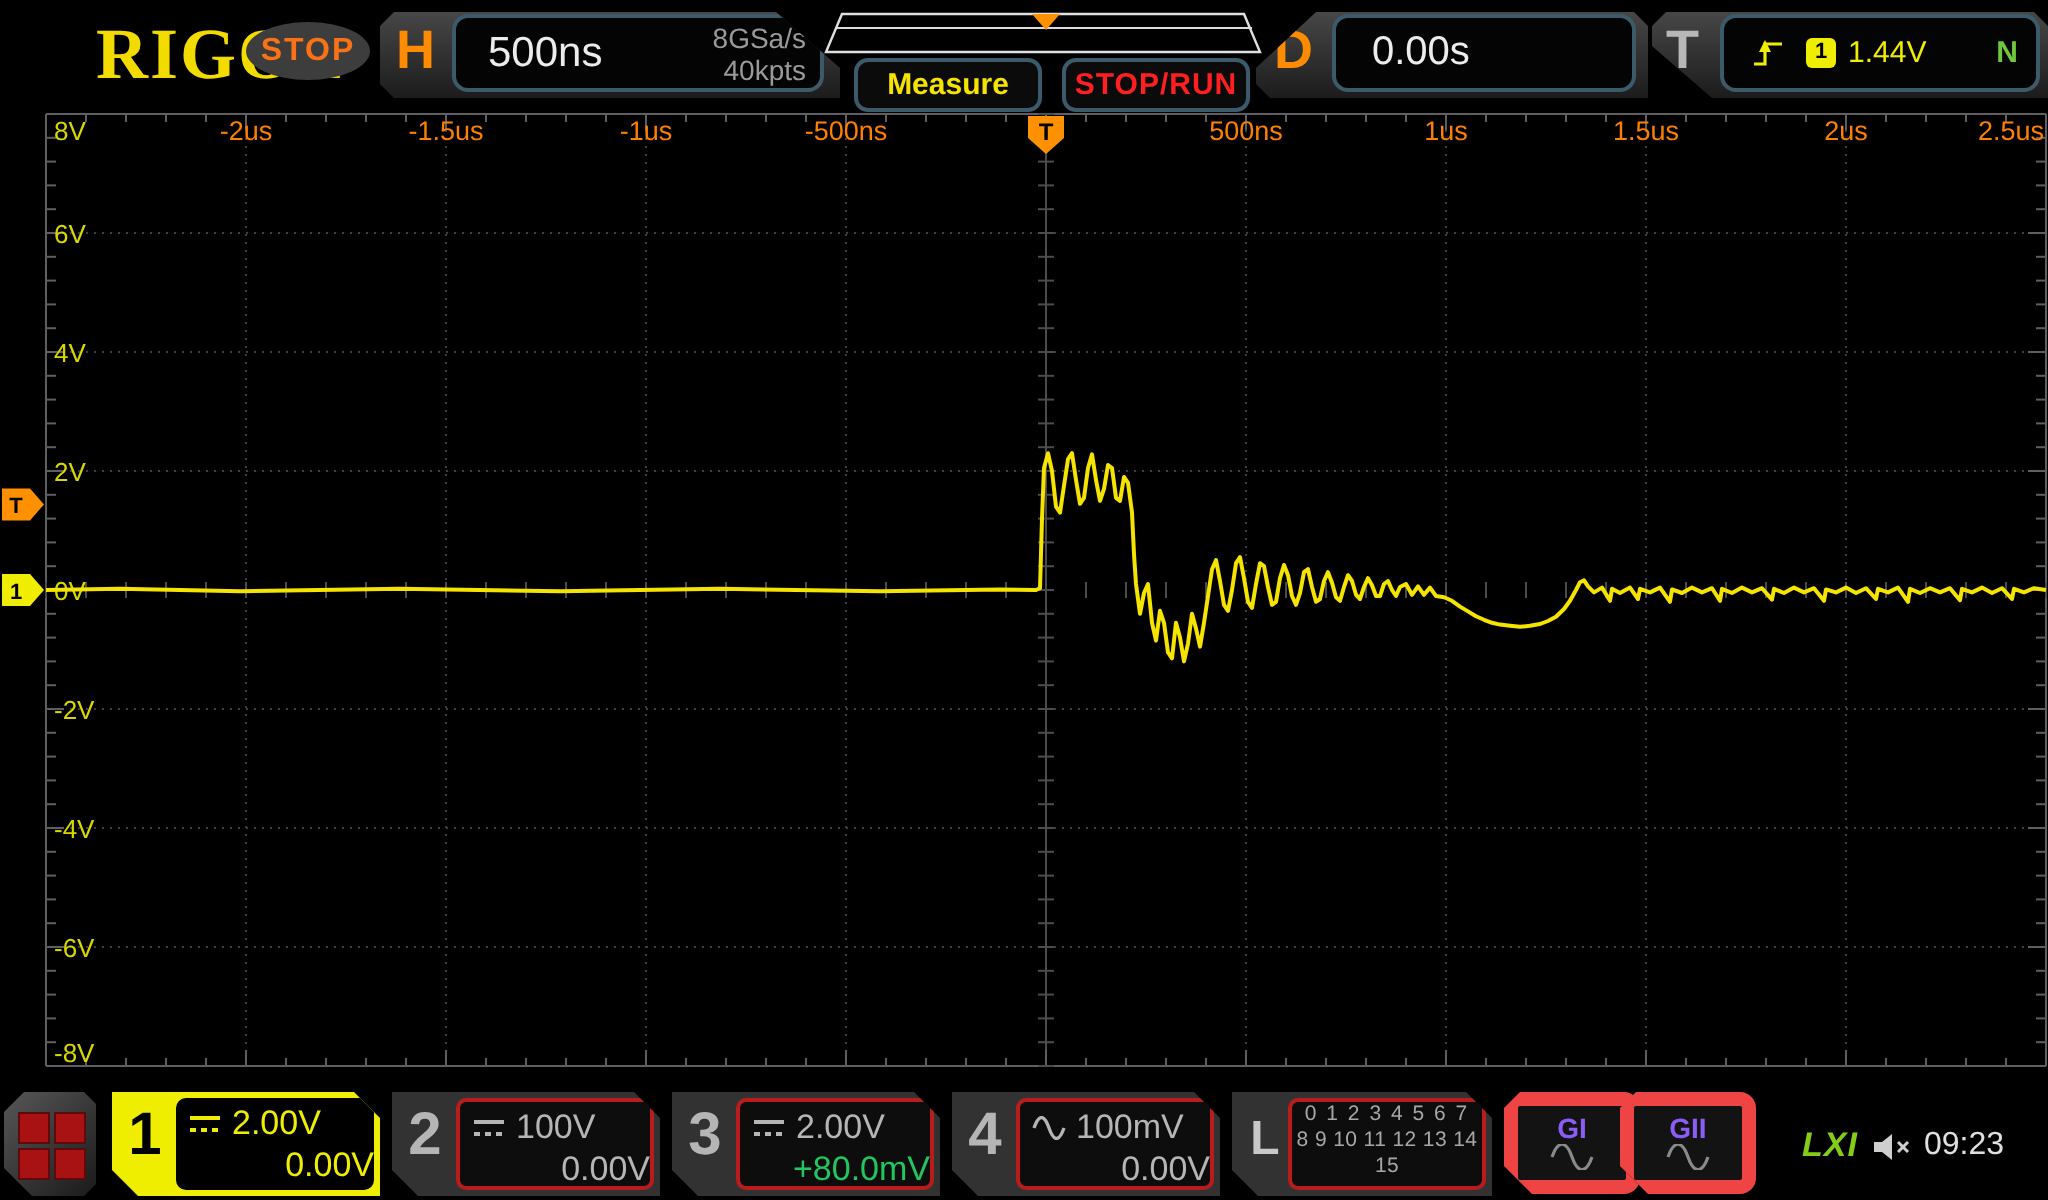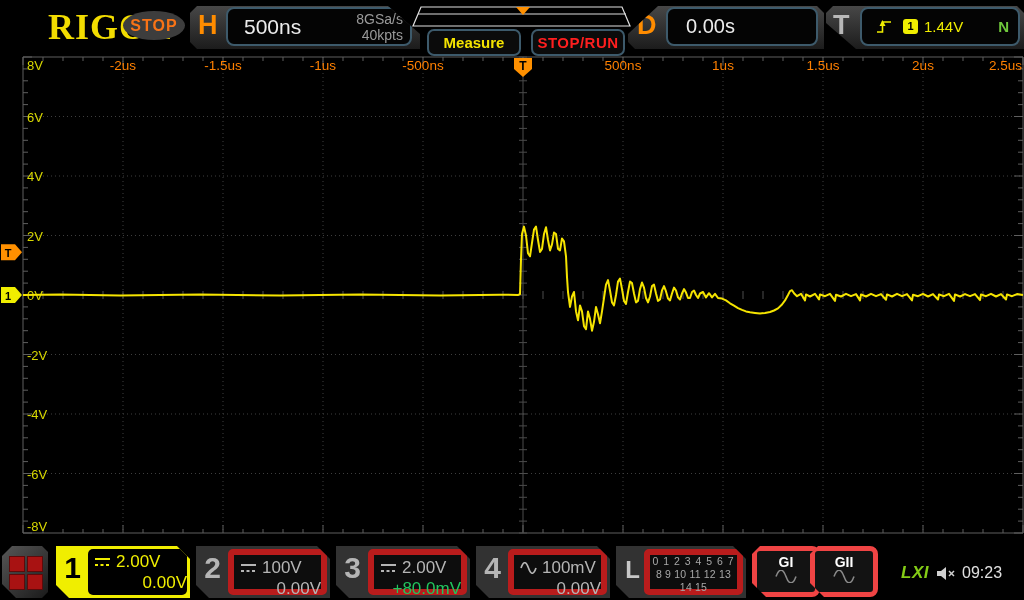--- a/index.html
+++ b/index.html
@@ -41,29 +41,29 @@
   #preview{left:408px;top:5px;}
 
   
   #menu-btn{left:2px;top:546px;width:46px;height:52px;background:linear-gradient(135deg,#575757,#1a1a1a);
             clip-path:polygon(10px 0,40px 0,46px 6px,46px 46px,40px 52px,14px 52px,0 38px,0 10px);}
   #menu-btn .sq{position:absolute;width:14px;height:14px;background:#a81212;border:1px solid #5e0a0a;}
   .ch-shape{position:absolute;top:0;left:0;right:0;bottom:0;
             clip-path:polygon(0 0,calc(100% - 13px) 0,100% 13px,100% 100%,13px 100%,0 calc(100% - 13px));}
   .ch-num{position:absolute;left:0;top:5px;width:33px;text-align:center;font-size:30px;font-weight:bold;}
   .ch-inner{position:absolute;left:32px;top:3px;right:3px;bottom:3px;background:#000;border-radius:5px;}
-  .ch-inner.dim{background:#0d0d0d;border:6px solid #b91c1c;}
+  .ch-inner.dim{background:#0d0d0d;border:2px solid #b91c1c;}
   .ch-row1{display:flex;align-items:center;gap:5px;padding:3px 0 0 6px;font-size:17px;}
   .ch-row2{text-align:right;padding-right:0;font-size:17px;margin-top:1px;}
   #l-num{font-size:24px;top:10px;}
   .l-row{text-align:center;color:#a8a8a8;font-size:10.5px;letter-spacing:1px;line-height:13px;}
   .l-rows{}
-  .gen-btn{top:546px;width:68px;height:51px;background:#131313;border:5px solid #ef4444;border-radius:8px;
+  .gen-btn{top:546px;width:68px;height:51px;background:#131313;border:7px solid #ef4444;border-radius:8px;
            clip-path:polygon(8px 0,100% 0,100% 100%,14px 100%,0 calc(100% - 14px),0 8px);
-           color:#ffffff;text-align:center;font-size:14px;font-weight:bold;padding-top:3px;box-sizing:border-box;}
+           color:#8b5cf6;text-align:center;font-size:14px;font-weight:bold;padding-top:3px;box-sizing:border-box;}
   #gen1-btn{left:752px;}  #gen2-btn{left:810px;}
   #lxi-label{left:901px;top:563px;color:#84cc16;font-size:17px;font-weight:bold;font-style:italic;letter-spacing:0.5px;}
   #mute-icon{left:936px;top:565px;}
   #clock{left:962px;top:564px;color:#e0e0e0;font-size:16px;}
 </style>
 </head>
 <body>
 
 <div id="screen">
 

